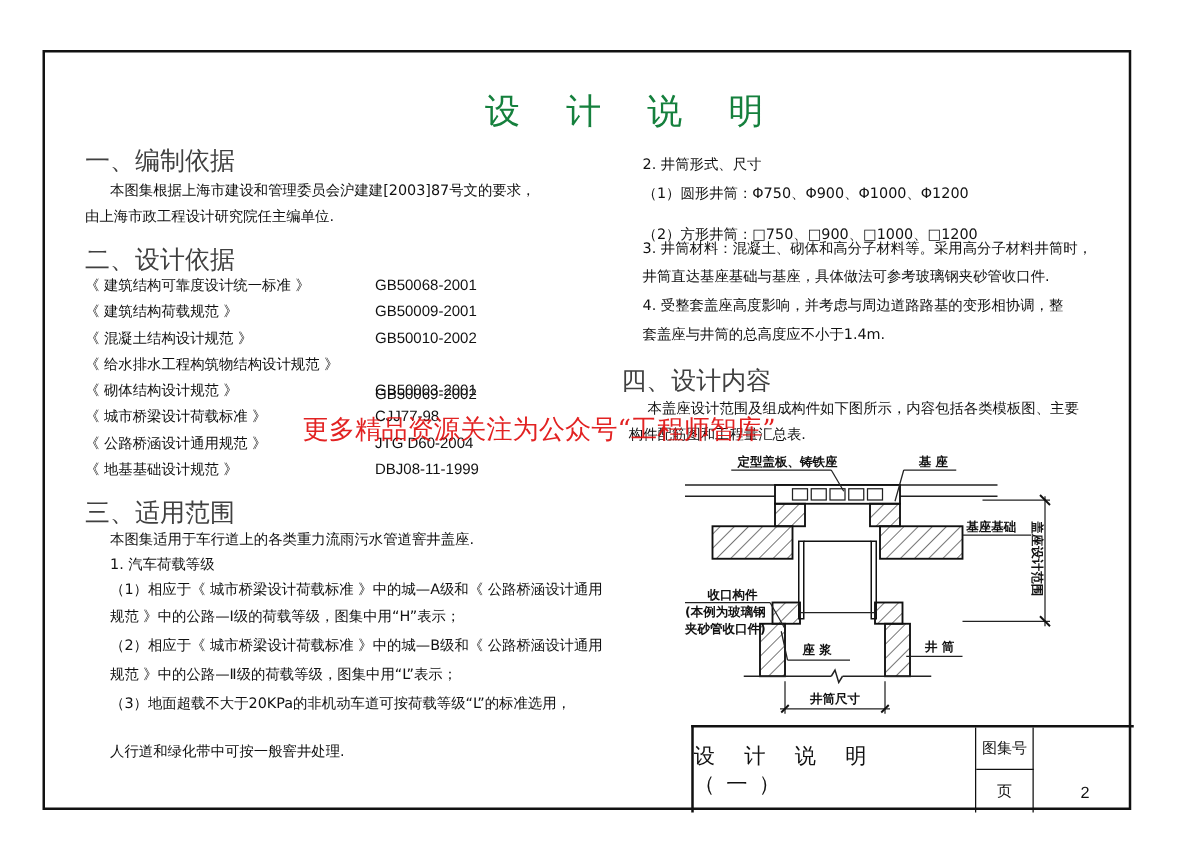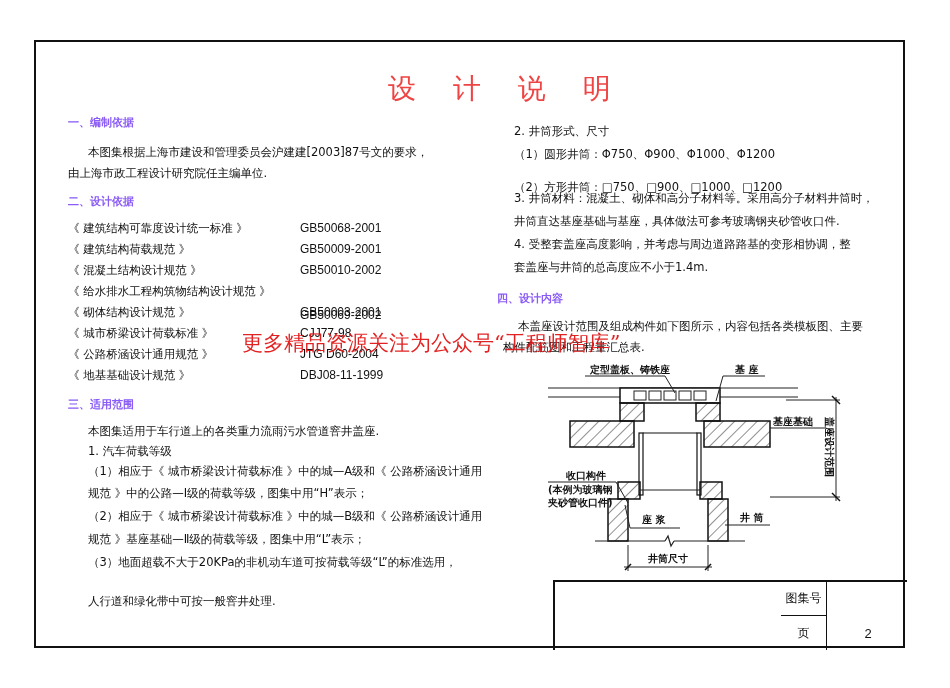--- a/index.html
+++ b/index.html
@@ -1,22 +1,22 @@
 <!DOCTYPE html>
 <html><head>
 <meta charset="utf-8">
 <style>
   html, body { margin: 0; padding: 0; background: #ffffff; }
   body { width: 950px; height: 688px; position: relative; overflow: hidden;
          font-family: "DejaVu Sans", "Liberation Sans", sans-serif; color: #111; }
   .frame { position: absolute; left: 34px; top: 40px; width: 871px; height: 608px;
            border: 2.5px solid #111; box-sizing: border-box; }
   .title { position: absolute; left: 388px; top: 70px; font-size: 28px; letter-spacing: 14px;
-           font-weight: normal; color: #ef4444; }
-  .h { position: absolute; font-size: 11px; font-weight: bold; color: #8b5cf6; }
+           font-weight: normal; color: #15803d; }
+  .h { position: absolute; font-size: 20px; font-weight: normal; color: #404040; }
   .p { position: absolute; font-size: 11.5px; color: #111; white-space: nowrap; line-height: 21px; }
   .std-name { position: absolute; left: 68px; font-size: 11.5px; white-space: nowrap; }
   .std-code { position: absolute; left: 300px; font-size: 12px; white-space: nowrap; font-family: "Liberation Sans", sans-serif; }
   .watermark { position: absolute; left: 242px; top: 329px; font-size: 21px; color: #e01010;
                white-space: nowrap; font-family: "DejaVu Serif", "Liberation Serif", serif; opacity: 0.92; }
   .tblock { position: absolute; left: 553px; top: 580px; width: 354px; height: 70px;
             border-top: 2.5px solid #111; border-left: 2.5px solid #111; box-sizing: border-box; }
   .tb-title { position: absolute; left: 0; top: 0; width: 226px; height: 68px; display: flex;
               align-items: center; justify-content: center; font-size: 17px; letter-spacing: 9px;
               border-right: 1.5px solid #111; box-sizing: border-box; }
@@ -55,21 +55,21 @@
   <div class="std-name" style="top:368px;">《 地基基础设计规范 》</div>
   <div class="std-code" style="top:368px;">DBJ08-11-1999</div>
 </div>
 
 <div class="h" style="left:68px;top:397px;">三、适用范围</div>
 <div class="p" style="left:88px;top:421px;">本图集适用于车行道上的各类重力流雨污水管道窨井盖座.</div>
 <div class="p" style="left:88px;top:441px;">1. 汽车荷载等级</div>
 <div class="p" style="left:88px;top:461px;">（1）相应于《 城市桥梁设计荷载标准 》中的城—A级和《 公路桥涵设计通用</div>
 <div class="p" style="left:88px;top:483px;">规范 》中的公路—Ⅰ级的荷载等级，图集中用“H”表示；</div>
 <div class="p" style="left:88px;top:506px;">（2）相应于《 城市桥梁设计荷载标准 》中的城—B级和《 公路桥涵设计通用</div>
-<div class="p" style="left:88px;top:529px;">规范 》基座基础—Ⅱ级的荷载等级，图集中用“L”表示；</div>
+<div class="p" style="left:88px;top:529px;">规范 》中的公路—Ⅱ级的荷载等级，图集中用“L”表示；</div>
 <div class="p" style="left:88px;top:552px;">（3）地面超载不大于20KPa的非机动车道可按荷载等级“L”的标准选用，</div>
 <div class="p" style="left:88px;top:575px;margin-top:16px;">人行道和绿化带中可按一般窨井处理.</div>
 
 <div class="p" style="left:514px;top:121px;">2. 井筒形式、尺寸</div>
 <div class="p" style="left:514px;top:144px;">（1）圆形井筒：Φ750、Φ900、Φ1000、Φ1200</div>
 <div class="p" style="left:514px;top:165px;margin-top:12px;">（2）方形井筒：□750、□900、□1000、□1200</div>
 <div class="p" style="left:514px;top:188px;">3. 井筒材料：混凝土、砌体和高分子材料等。采用高分子材料井筒时，</div>
 <div class="p" style="left:514px;top:211px;">井筒直达基座基础与基座，具体做法可参考玻璃钢夹砂管收口件.</div>
 <div class="p" style="left:514px;top:234px;">4. 受整套盖座高度影响，并考虑与周边道路路基的变形相协调，整</div>
 <div class="p" style="left:514px;top:257px;">套盖座与井筒的总高度应不小于1.4m.</div>
@@ -146,16 +146,17 @@
   <line x1="90" y1="173" x2="140" y2="173" stroke="#222" stroke-width="1"></line>
   <line x1="85" y1="150" x2="90" y2="173" stroke="#222" stroke-width="1"></line>
   <text class="lbl" x="102" y="168">座  浆</text>
   <line x1="185" y1="170" x2="230" y2="170" stroke="#222" stroke-width="1"></line>
   <text class="lbl" x="200" y="166">井  筒</text>
 </svg>
 
 <div class="watermark">更多精品资源关注为公众号“工程师智库”</div>
 
 <div class="tblock">
+  <div class="tb-title">设 计 说 明 （一）</div>
   <div class="tb-cell" style="left:226px;top:0;width:46px;height:34px;border-right:1.5px solid #111;border-bottom:1.5px solid #111;">图集号</div>
   <div class="tb-cell" style="left:226px;top:34px;width:46px;height:34px;border-right:1.5px solid #111;">页</div>
   <div class="tb-cell" style="left:272px;top:34px;width:82px;height:34px;font-family:'Liberation Sans',sans-serif;font-size:13px;">2</div>
 </div>
 
 </body></html>

